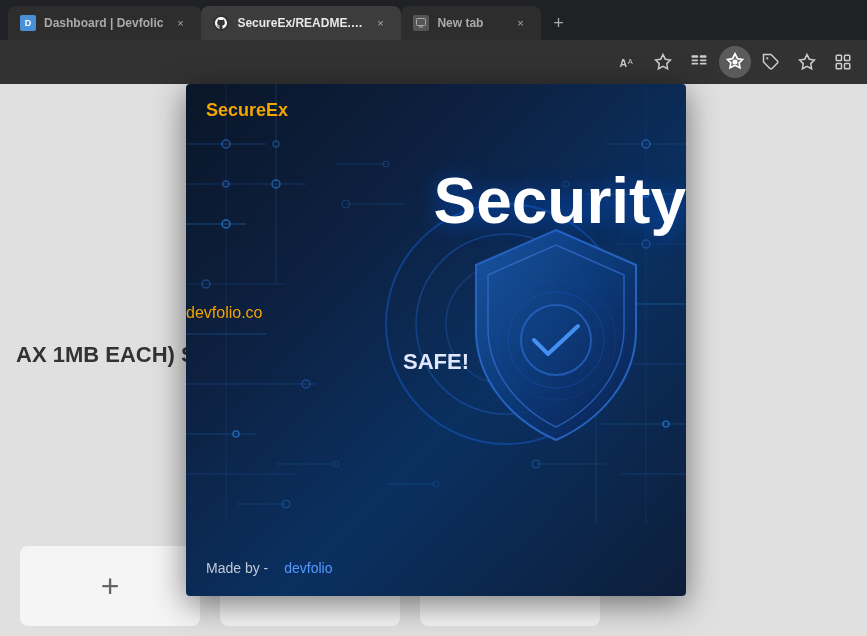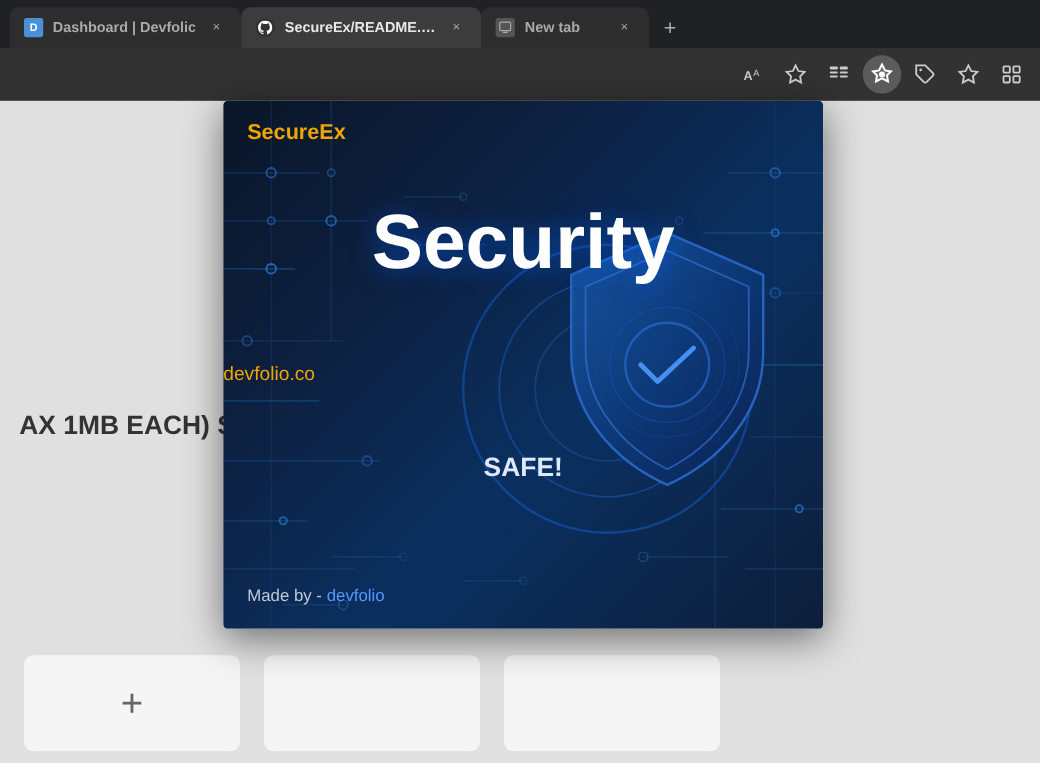--- a/index.html
+++ b/index.html
@@ -170,21 +170,21 @@
       color: #666;
       cursor: pointer;
     }
 
     
     .popup-card {
       position: absolute;
       left: 186px;
       top: 0;
       width: 500px;
-      height: 440px;
+      height: 512px;
       border-radius: 4px;
       overflow: hidden;
       box-shadow: 0 8px 32px rgba(0,0,0,0.5);
       z-index: 10;
     }
 
     .popup-bg {
       width: 100%;
       height: 100%;
       background: linear-gradient(135deg, #0a1628 0%, #0d2040 30%, #0a3060 60%, #0d1e3a 100%);
@@ -208,21 +208,21 @@
       font-weight: 600;
       color: #f0a500;
       z-index: 2;
     }
 
     .popup-title {
       position: absolute;
       top: 80px;
       left: 0;
       right: 0;
-      text-align: center;
+      text-align: right;
       font-size: 64px;
       font-weight: bold;
       color: #ffffff;
       text-shadow: 0 2px 20px rgba(0,100,255,0.5);
       z-index: 2;
     }
 
     .popup-url {
       position: absolute;
       top: 220px;
@@ -236,33 +236,32 @@
     .popup-status {
       position: absolute;
       top: 265px;
       left: 0;
       right: 0;
       text-align: center;
       font-size: 22px;
       font-weight: bold;
       color: #e0e8ff;
       z-index: 2;
-      margin-top: 28px;
     }
 
     .popup-footer {
       position: absolute;
       bottom: 20px;
       left: 20px;
       font-size: 14px;
       color: #c0c8d8;
       z-index: 2;
       display: flex;
       align-items: flex-start;
-      gap: 4px;
+      gap: 16px;
     }
 
     .popup-footer a {
       color: #5599ff;
       text-decoration: none;
     }
 
     
     .shield-container {
       position: absolute;

